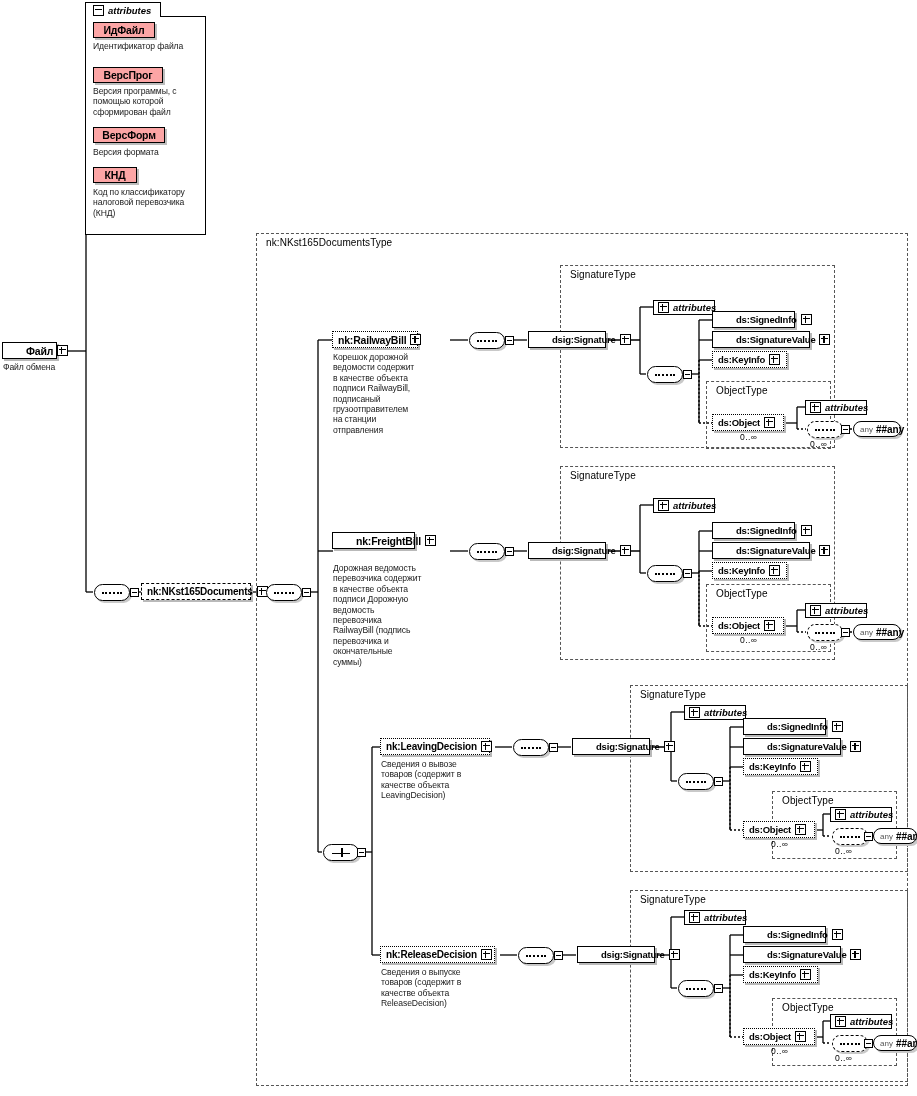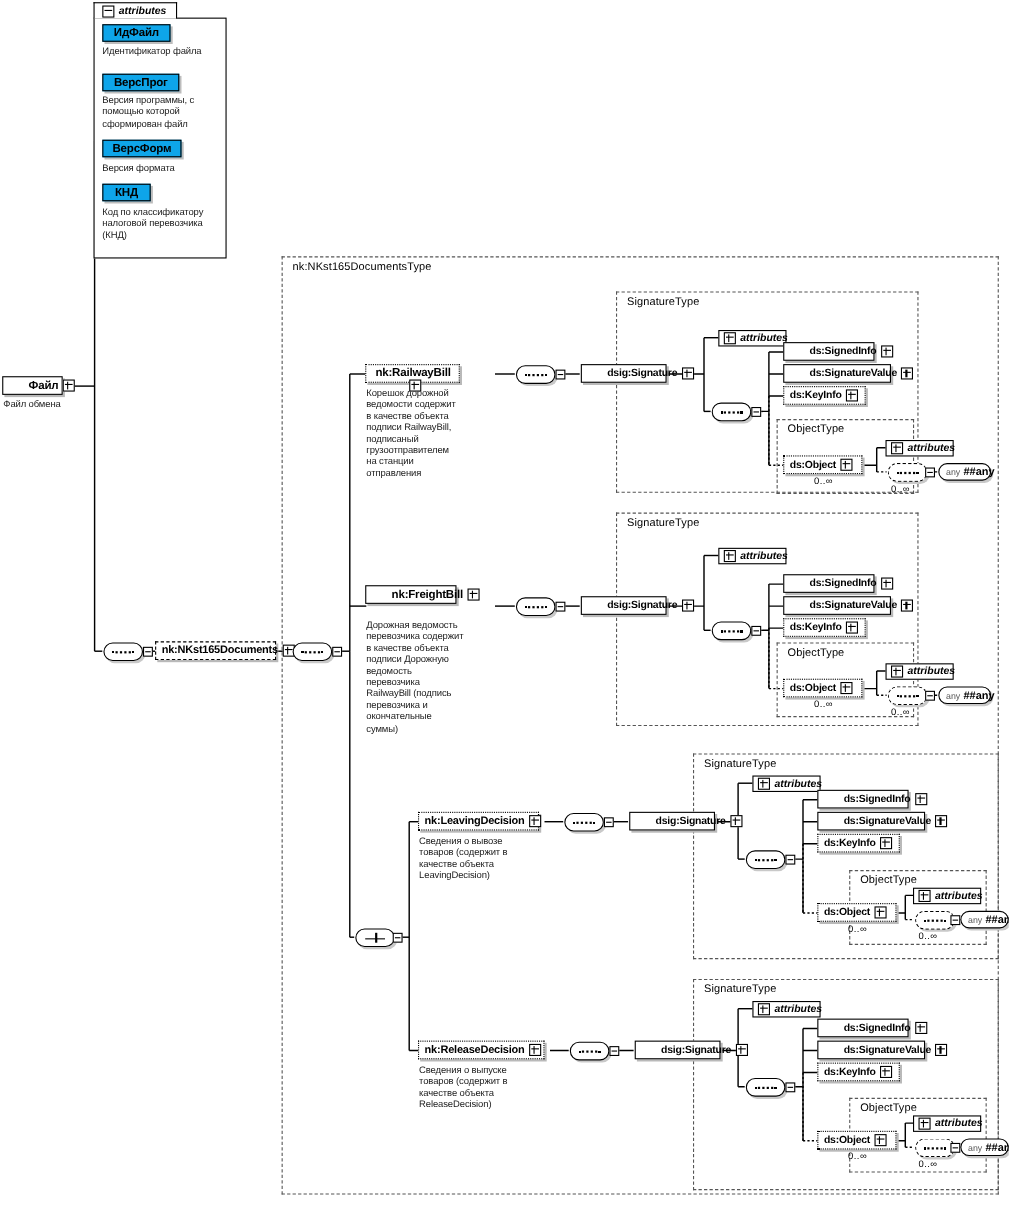--- a/index.html
+++ b/index.html
@@ -189,21 +189,21 @@
     font-weight: bold;
     z-index: 4;
   }
   .attrchip .expander { margin-left:0; margin-right:4px; }
 
   
   .attrnode {
     position: absolute;
     box-sizing: border-box;
     border: 1.8px solid #000;
-    background: #0ea5e9;
+    background: #fca5a5;
     height: 16px;
     display: flex;
     align-items: center;
     justify-content: center;
     font-size: 10.5px;
     font-weight: bold;
     letter-spacing: -0.2px;
     box-shadow: 2px 2px 0 0 #bdbdbd;
     z-index: 4;
     padding: 0 5px;
@@ -416,21 +416,21 @@
     <div class="dots"></div>
   </div>
   <div class="socket" style="left:302px; top:588px;"></div>
 
   <div class="conn choice" style="left:323px; top:844px;">
     <div class="bar"></div>
       <div class="vert"></div>
   </div>
   <div class="socket" style="left:357px; top:848px;"></div>
 
-  <div class="node dotted shadow" style="left:332px; top:331px; width:86px;flex-direction:column;">
+  <div class="node dotted shadow" style="left:332px; top:331px; width:86px;">
     <span class="lbl">nk:RailwayBill</span>
     <span class="expander"></span>
   </div>
   <div class="note" style="left:333px; top:352px; width:86px;">Корешок дорожной ведомости содержит в качестве объекта подписи RailwayBill, подписаный грузоотправителем на станции отправления</div>
 
   <div class="conn" style="left:469px; top:332px;">
     <div class="dots"></div>
   </div>
   <div class="socket" style="left:505px; top:336px;"></div>
 

